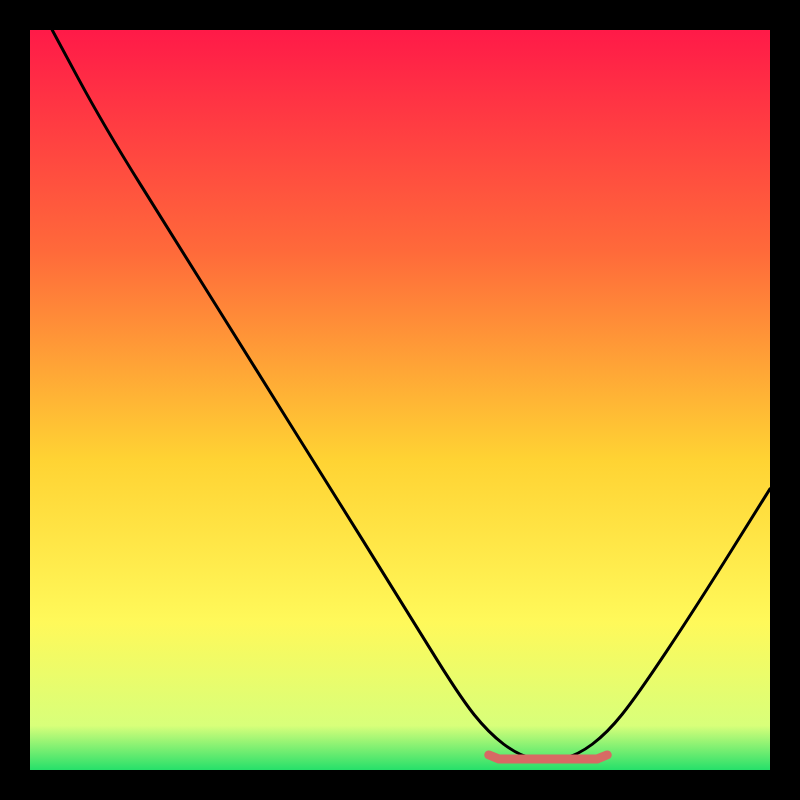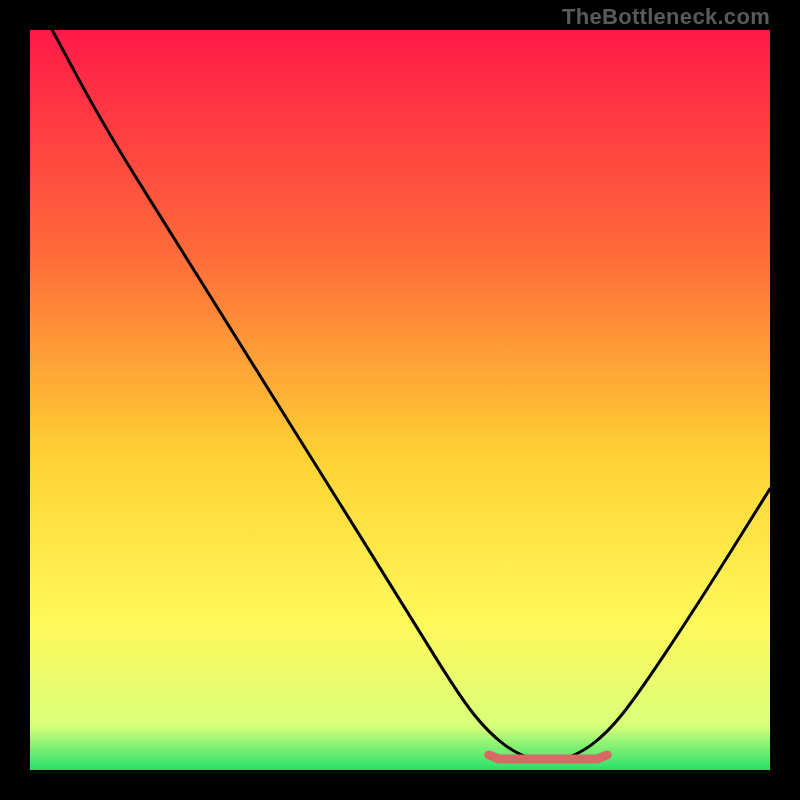--- a/index.html
+++ b/index.html
@@ -38,21 +38,20 @@
   }
   svg {
     display: block;
   }
 </style>
 </head>
 <body>
 
 <div class="frame">
 
-  <div class="watermark">TheBottleneck.com</div>
 
   <div class="plot-area">
     <svg id="chart-svg" width="740" height="740" viewBox="0 0 740 740">
       <defs>
         <linearGradient id="bg-grad" x1="0" y1="0" x2="0" y2="1">
           <stop id="g0" offset="0%" stop-color="#ff1a48"></stop>
           <stop id="g1" offset="30%" stop-color="#ff6a3a"></stop>
           <stop id="g2" offset="58%" stop-color="#ffd333"></stop>
           <stop id="g3" offset="80%" stop-color="#fff95a"></stop>
           <stop id="g4" offset="94%" stop-color="#d8ff7a"></stop>

